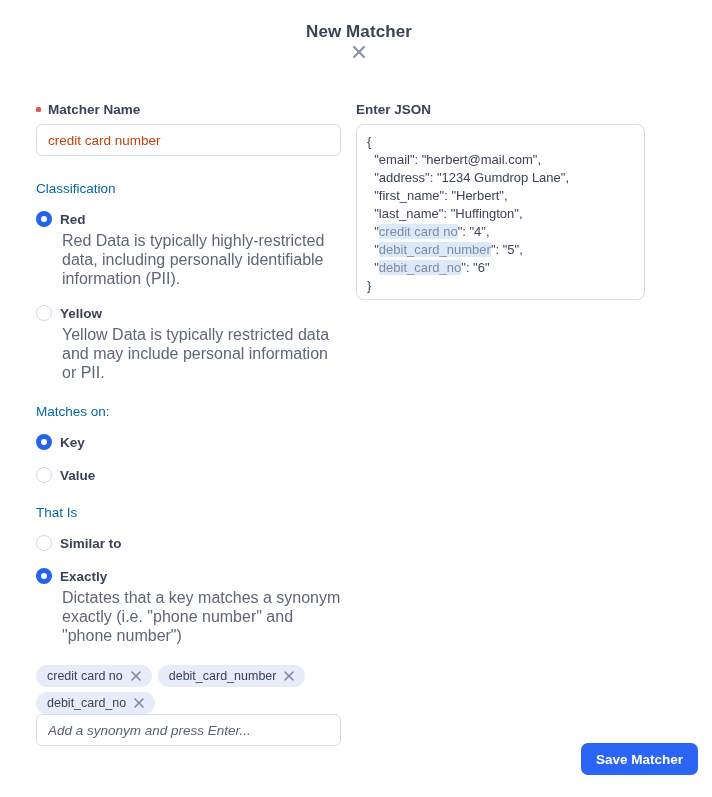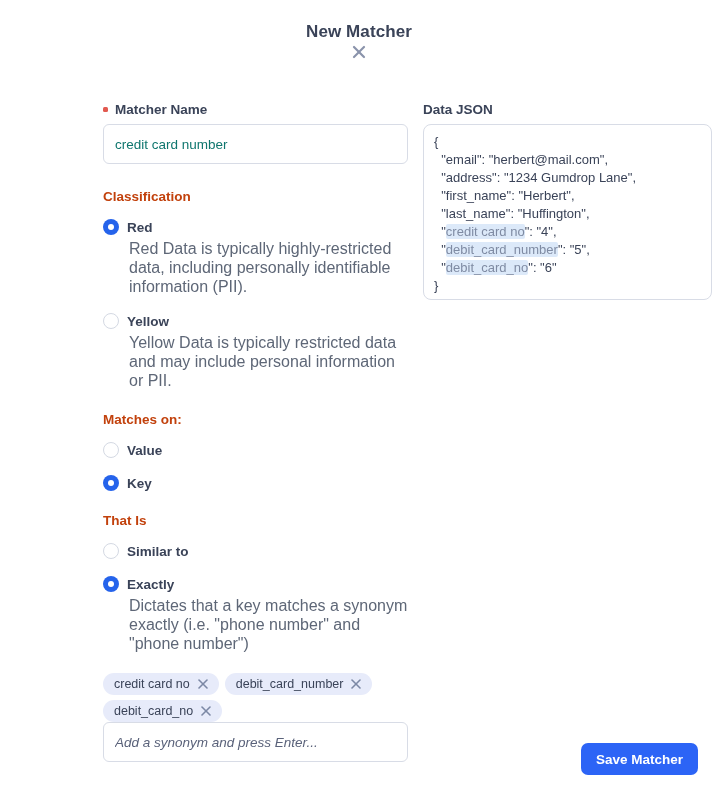--- a/index.html
+++ b/index.html
@@ -17,40 +17,40 @@
   .header {
     display:flex; justify-content:space-between; align-items:center;
     padding:22px 18px 0 24px;
     flex-direction:column;
   }
   .title { font-size:17px; font-weight:700; color:#3A4358; letter-spacing:.1px; }
   .close-btn { width:20px; height:20px; cursor:pointer; display:flex; align-items:center; justify-content:center; }
   .close-btn svg { stroke:#8A93AB; }
 
   
-  .content { display:flex; margin-top:40px; padding-left:36px;justify-content:flex-end; }
+  .content { display:flex; margin-top:40px; padding-left:36px; }
   .left-col { width:305px; }
   .right-col { width:289px; margin-left:15px; }
 
   
   .field-label-row { display:flex; align-items:center; gap:7px; margin-bottom:7px; }
   .req-dot { width:5px; height:5px; border-radius:1.5px; background:#E25950; display:inline-block; }
   .field-label { font-size:13.5px; font-weight:700; color:#3A4358; }
 
   .text-input {
-    width:100%; height:40px;
+    width:100%; height:32px;
     border:1px solid #D8DCE6; border-radius:6px;
-    padding:0 11px; font-size:13.5px; color:#0f766e;
+    padding:0 11px; font-size:13.5px; color:#c2410c;
     font-family:"Liberation Sans", sans-serif;
     outline:none; background:#fff;
   }
   .text-input::placeholder { font-style:italic; color:#5A627A; }
   #matcher-name-input { margin-bottom:25px; }
 
-  .section-heading { font-size:13.5px; font-weight:700; color:#c2410c; margin-bottom:15px; }
+  .section-heading { font-size:13.5px; font-weight:400; color:#0369a1; margin-bottom:15px; }
 
   
   .option { margin-bottom:17px; }
   .option-row { display:flex; align-items:center; gap:8px; cursor:pointer; }
   .radio { width:16px; height:16px; border-radius:50%; flex:0 0 16px; position:relative; }
   .radio.on { background:#2563EB; }
   .radio.on::after {
     content:""; position:absolute; width:6px; height:6px;
     background:#fff; border-radius:50%; top:5px; left:5px;
   }
@@ -136,28 +136,28 @@
           <span class="radio off"></span>
           <span class="option-label">Yellow</span>
         </div>
         <div class="option-desc">Yellow Data is typically restricted data and may include personal information or PII.</div>
       </div>
 
       <div class="section">
         <div class="section-heading">Matches on:</div>
         <div class="option">
           <div class="option-row">
+            <span class="radio on"></span>
+            <span class="option-label">Key</span>
+          </div>
+        </div>
+        <div class="option">
+          <div class="option-row">
             <span class="radio off"></span>
             <span class="option-label">Value</span>
-          </div>
-        </div>
-        <div class="option">
-          <div class="option-row">
-            <span class="radio on"></span>
-            <span class="option-label">Key</span>
           </div>
         </div>
       </div>
 
       <div class="section">
         <div class="section-heading">That Is</div>
 
         <div class="option">
           <div class="option-row">
             <span class="radio off"></span>
@@ -204,21 +204,21 @@
           </span>
         </div>
 
       <div class="synonym-input-wrap">
         <input class="text-input" type="text" placeholder="Add a synonym and press Enter..." style="">
       </div>
 
     </div>
 
     <div class="right-col">
-      <div class="field-label">Data JSON</div>
+      <div class="field-label">Enter JSON</div>
       <div class="json-box">
           <div class="json-line"><span>{</span></div>
           <div class="json-line"><span>  "email": "herbert@mail.com",</span></div>
           <div class="json-line"><span>  "address": "1234 Gumdrop Lane",</span></div>
           <div class="json-line"><span>  "first_name": "Herbert",</span></div>
           <div class="json-line"><span>  "last_name": "Huffington",</span></div>
           <div class="json-line"><span>  "</span><span class="hl">credit card no</span><span>": "4",</span></div>
           <div class="json-line"><span>  "</span><span class="hl">debit_card_number</span><span>": "5",</span></div>
           <div class="json-line"><span>  "</span><span class="hl">debit_card_no</span><span>": "6"</span></div>
           <div class="json-line"><span>}</span></div>

